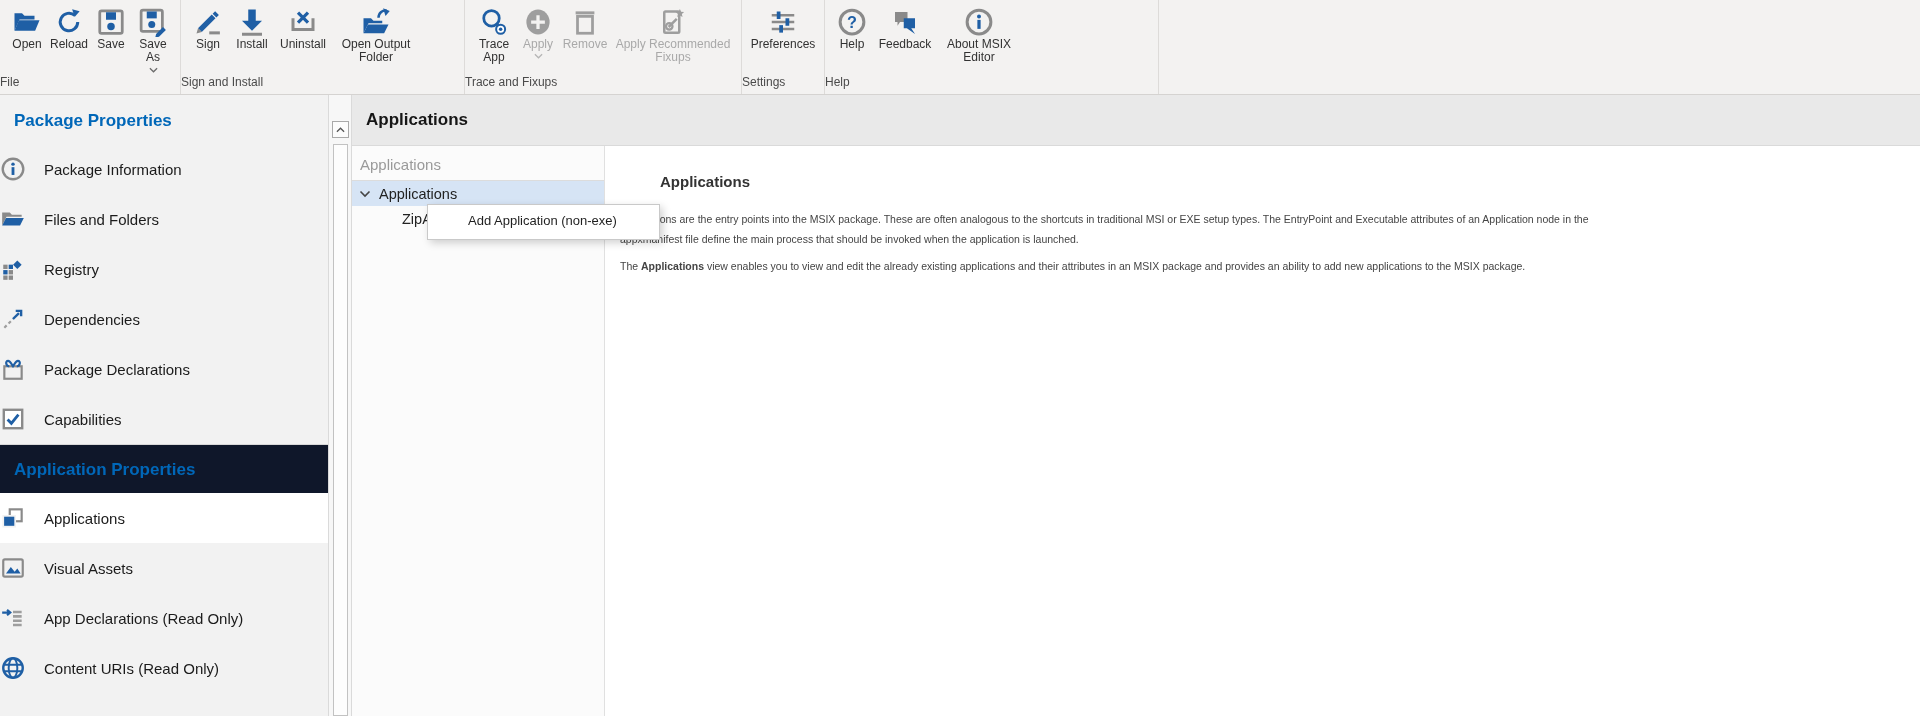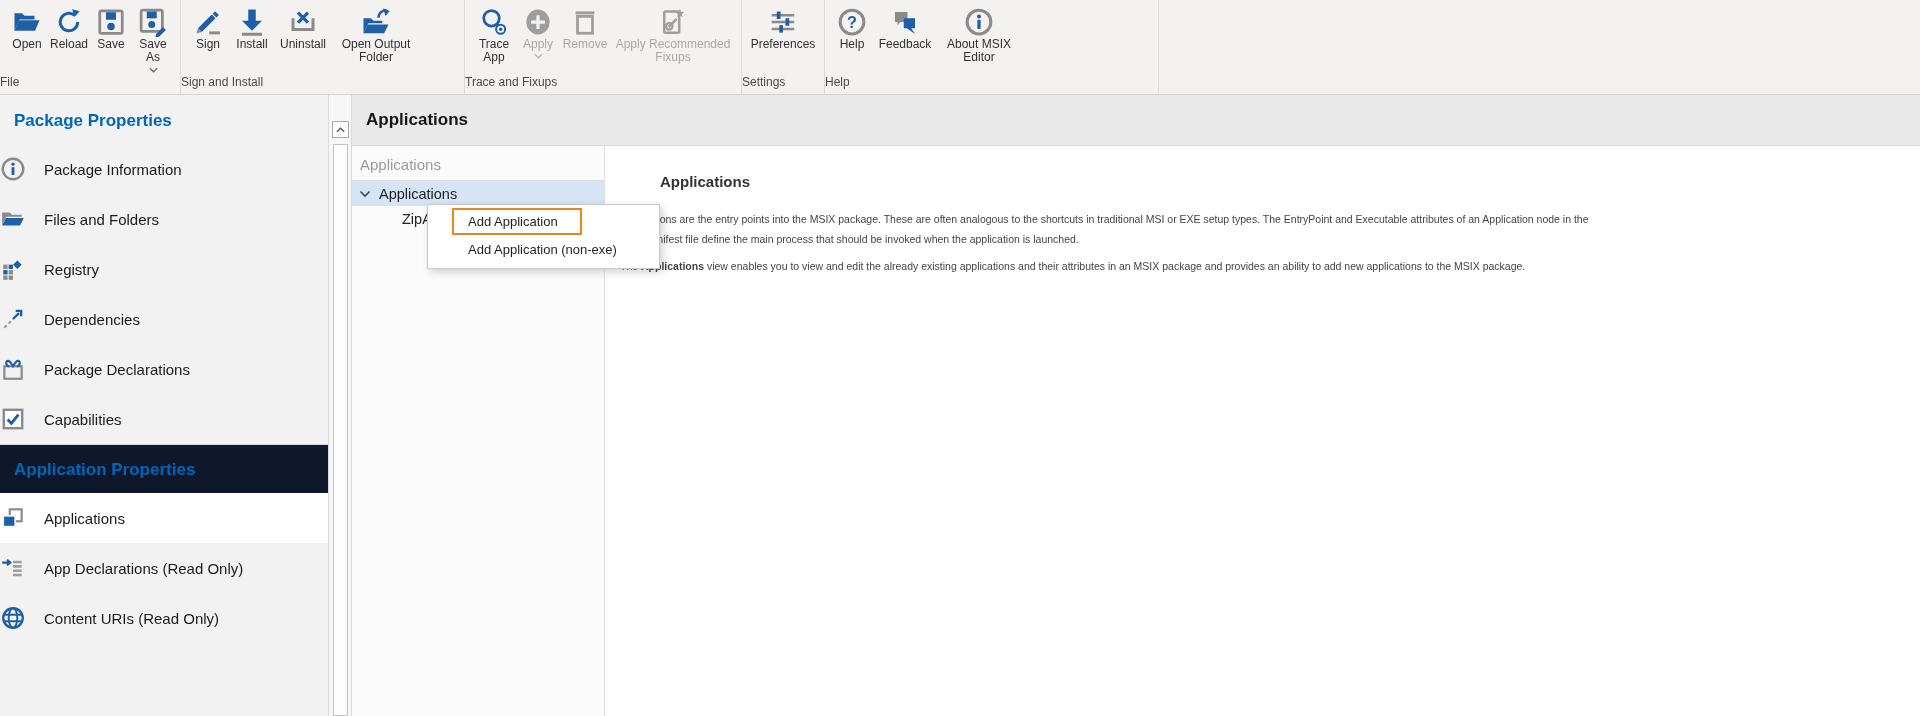--- a/index.html
+++ b/index.html
@@ -346,20 +346,29 @@
         <div class="side-heading banded" data-name="sidebar-heading-application-properties">Application Properties</div>
         <div class="side-item selected" data-name="sidebar-item-applications">
           <span class="ic" data-name="applications-icon">
             <svg viewBox="0 0 24 24">
               <rect x="9" y="4" width="11" height="11" fill="none" stroke="#8a8a8a" stroke-width="2"></rect>
               <rect x="3" y="10" width="11" height="10" fill="#1f5fa5" stroke="#f2f2f2" stroke-width="1.6"></rect>
             </svg>
           </span>
           <span class="side-item-label" data-name="sidebar-item-label">Applications</span>
         </div>
+        <div class="side-item" data-name="sidebar-item-visual-assets">
+          <span class="ic" data-name="visual-assets-icon">
+            <svg viewBox="0 0 24 24">
+              <rect x="3" y="4" width="18" height="16" rx="1.5" fill="none" stroke="#8a8a8a" stroke-width="2"></rect>
+              <path d="M5.5 17l4.5-6 3.5 4.5 2.5-3 3 4.5z" fill="#1f5fa5"></path>
+            </svg>
+          </span>
+          <span class="side-item-label" data-name="sidebar-item-label">Visual Assets</span>
+        </div>
         <div class="side-item" data-name="sidebar-item-app-declarations-read-only">
           <span class="ic" data-name="app-declarations-icon">
             <svg viewBox="0 0 24 24">
               <path d="M2 7h7M6.5 4.5L9.5 7 6.5 9.5" fill="none" stroke="#1f5fa5" stroke-width="2"></path>
               <path d="M12 6.5h8M12 10.5h8M12 14.5h8M12 18.5h8" stroke="#9e9e9e" stroke-width="2.4"></path>
             </svg>
           </span>
           <span class="side-item-label" data-name="sidebar-item-label">App Declarations (Read Only)</span>
         </div>
         <div class="side-item" data-name="sidebar-item-content-uris-read-only">
@@ -414,21 +423,18 @@
           <div class="content-para2" data-name="description-paragraph">
             <span data-name="paragraph-text">The </span><span class="b" data-name="paragraph-bold-text">Applications</span><span data-name="paragraph-text"> view enables you to view and edit the already existing applications and their attributes in an MSIX package and provides an ability to add new applications to the MSIX package.</span>
           </div>
         </div>
 
       </div>
     </div>
   </div>
 
   <div class="context-menu" data-name="context-menu">
-    <div class="menu-item highlighted" data-name="menu-item-add-application">
-      <span data-name="menu-item-label">Add Application</span>
-    </div>
     <div class="menu-item second" data-name="menu-item-add-application-non-exe">
       <span data-name="menu-item-label">Add Application (non-exe)</span>
     </div>
   </div>
 
 </div>
 
 </body></html>

